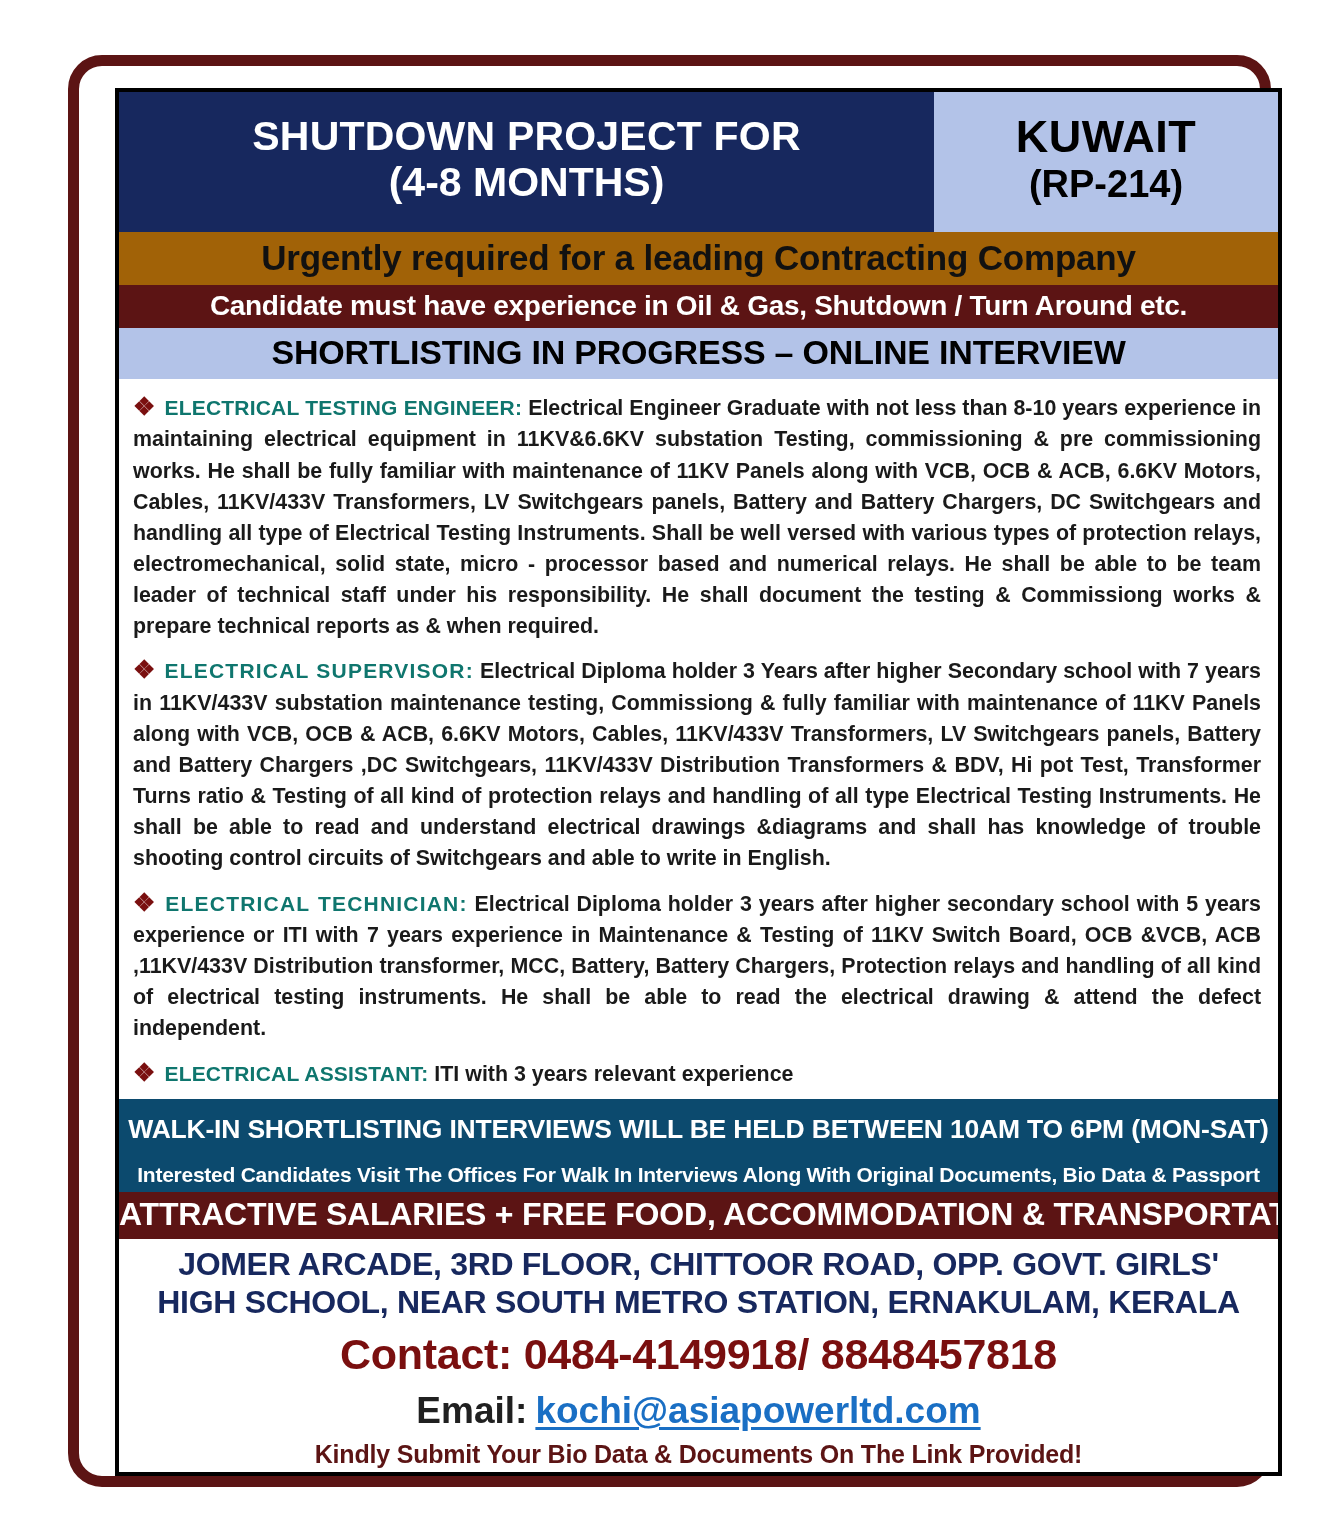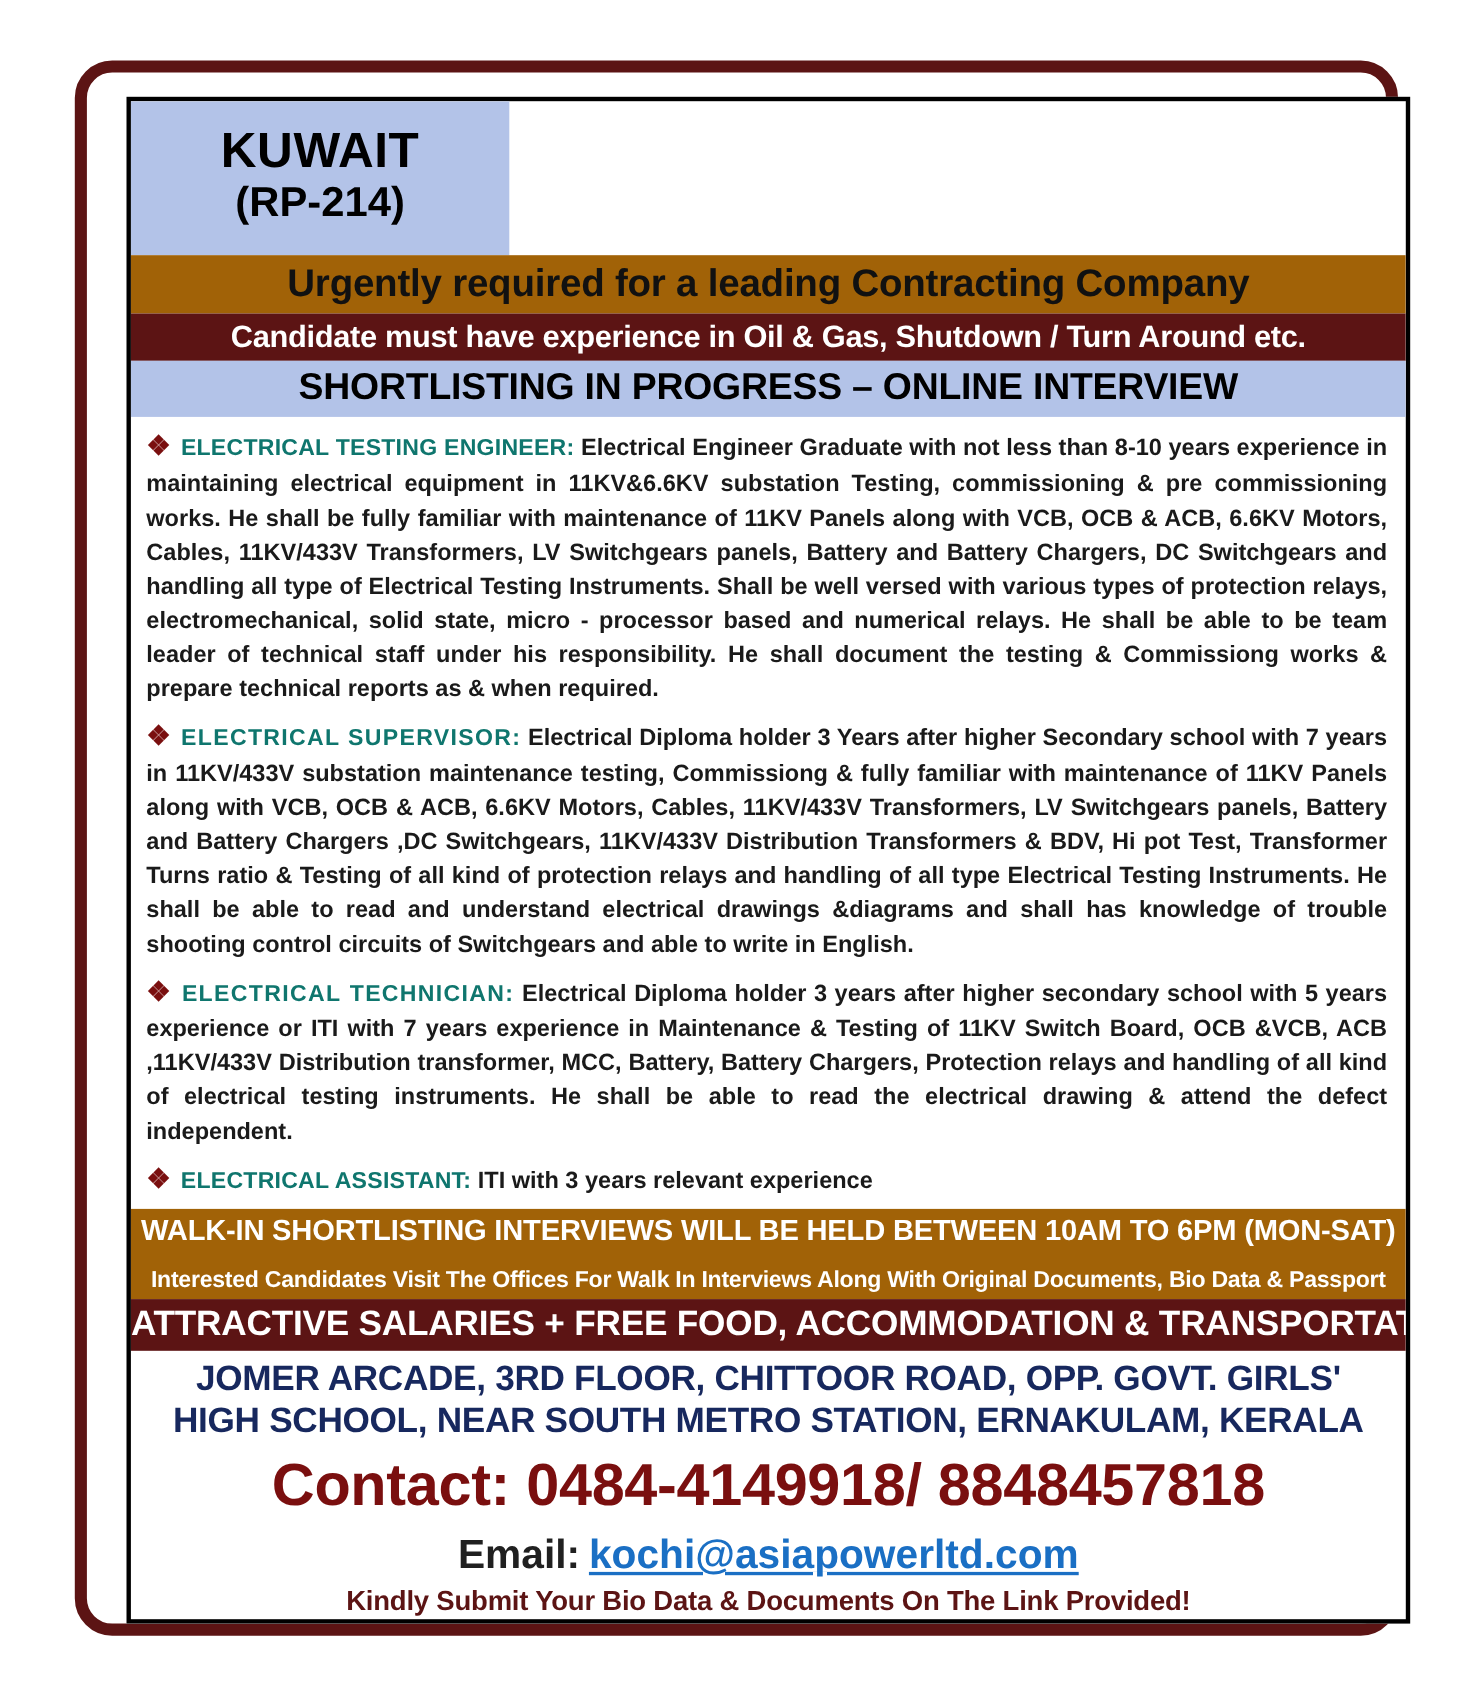--- a/index.html
+++ b/index.html
@@ -151,25 +151,25 @@
   .job-title {
     color: #0f766e;
     font-size: 21px;
     font-weight: bold;
     letter-spacing: 0.2px;
   }
   .job-title-wide { letter-spacing: 1.2px; }
 
   
   .banner-navy {
-    background: #a16207;
+    background: #0c4a6e;
     color: #ffffff;
     text-align: center;
     flex: 0 0 auto;
-    padding: 4px 0 5px;
+    padding: 15px 0 5px;
   }
   .banner-navy .bn1 {
     font-size: 26.5px;
     font-weight: bold;
     letter-spacing: -0.2px;
     white-space: nowrap;
   }
   .banner-navy .bn2 {
     font-size: 21px;
     font-weight: bold;
@@ -196,21 +196,21 @@
     font-size: 32px;
     font-weight: bold;
     line-height: 1.18;
     padding: 7px 12px 2px;
     letter-spacing: -0.3px;
     flex: 0 0 auto;
   }
   .contact {
     text-align: center;
     color: #7a0f0f;
-    font-size: 54px;
+    font-size: 43px;
     font-weight: bold;
     padding: 7px 0 2px;
     letter-spacing: -0.3px;
     flex: 0 0 auto;
   }
   .email-line {
     text-align: center;
     padding: 9px 0 4px;
     flex: 0 0 auto;
     white-space: nowrap;
@@ -238,20 +238,24 @@
     flex: 0 0 auto;
   }
 </style>
 </head>
 <body>
 
 <div class="poster-frame">
   <div class="poster-inner">
 
     <div class="header-row">
+      <div class="header-left">
+        <div class="l1">SHUTDOWN PROJECT FOR</div>
+        <div class="l2">(4-8 MONTHS)</div>
+      </div>
       <div class="header-right">
         <div class="c1">KUWAIT</div>
         <div class="c2">(RP-214)</div>
       </div>
     </div>
 
     <div class="band-white">Urgently required for a leading Contracting Company</div>
     <div class="band-maroon">Candidate must have experience in Oil &amp; Gas, Shutdown / Turn Around etc.</div>
     <div class="band-lightblue">SHORTLISTING IN PROGRESS – ONLINE INTERVIEW</div>
 

